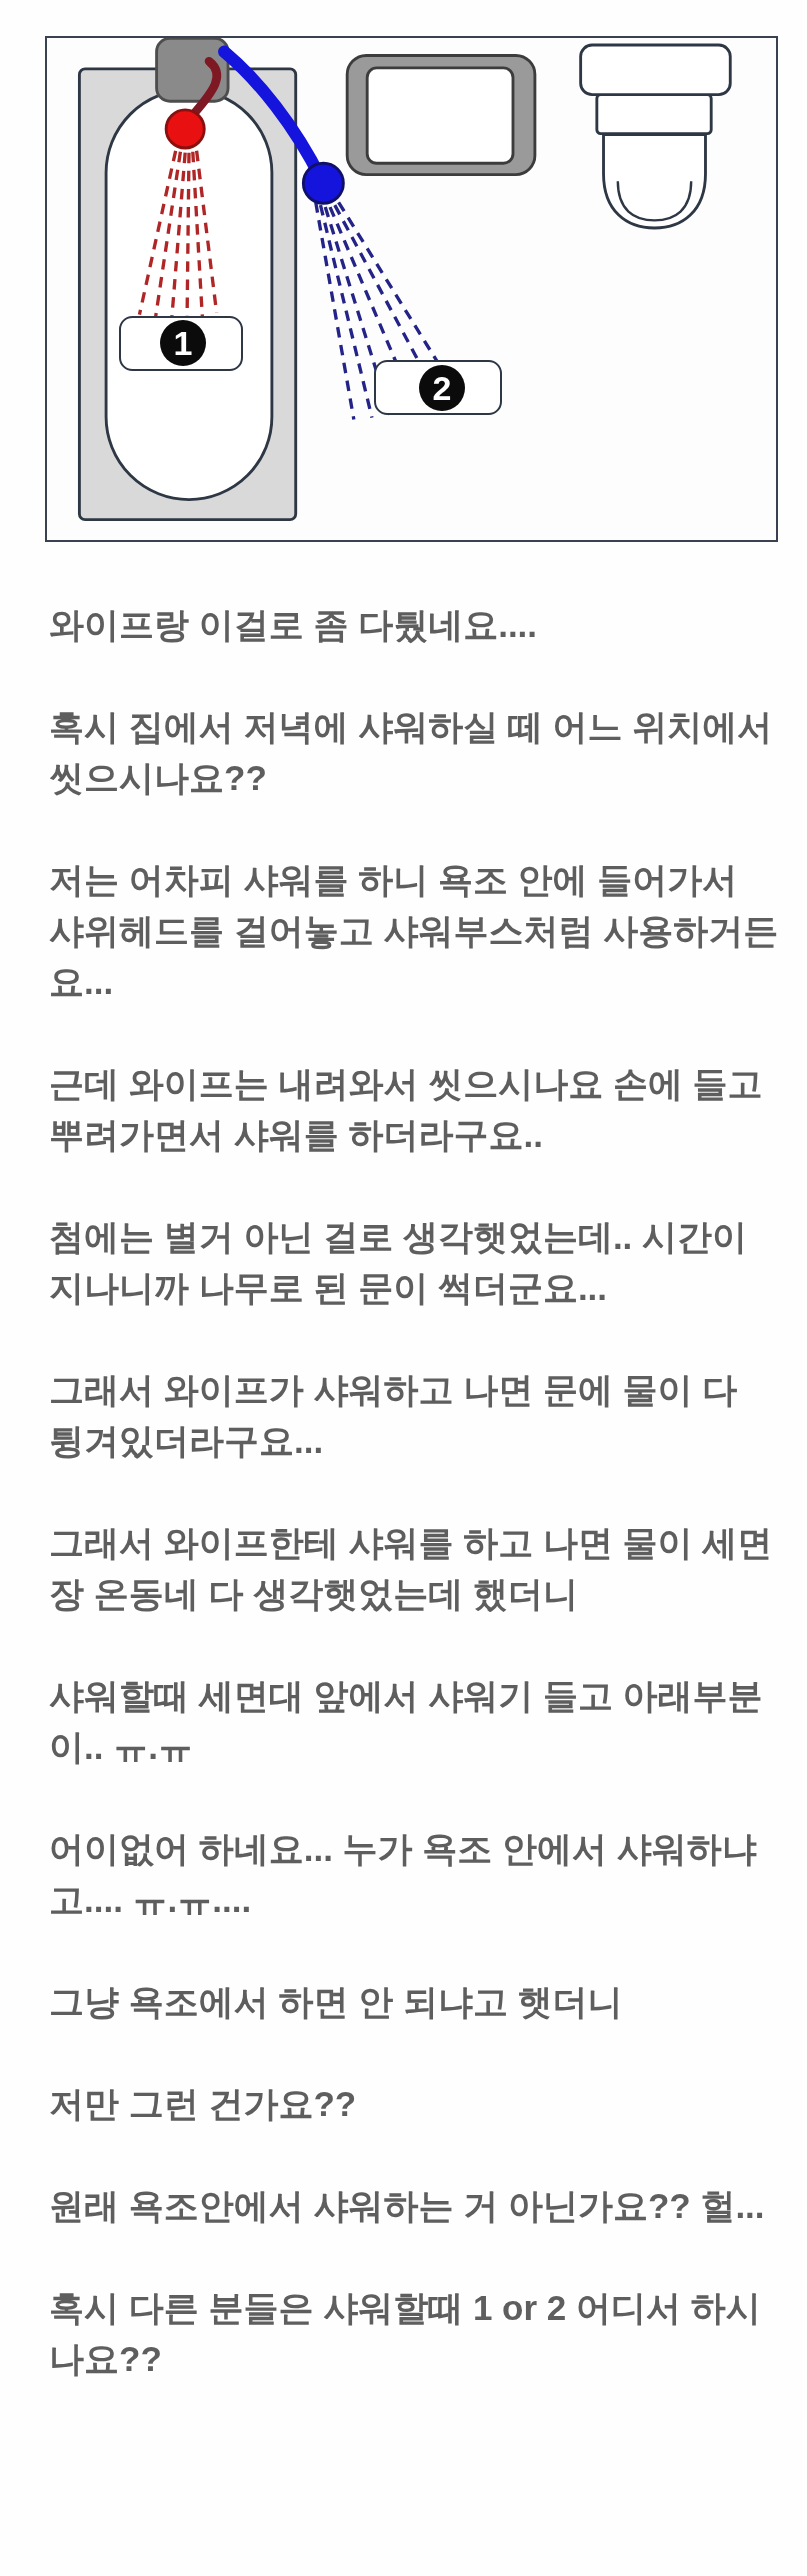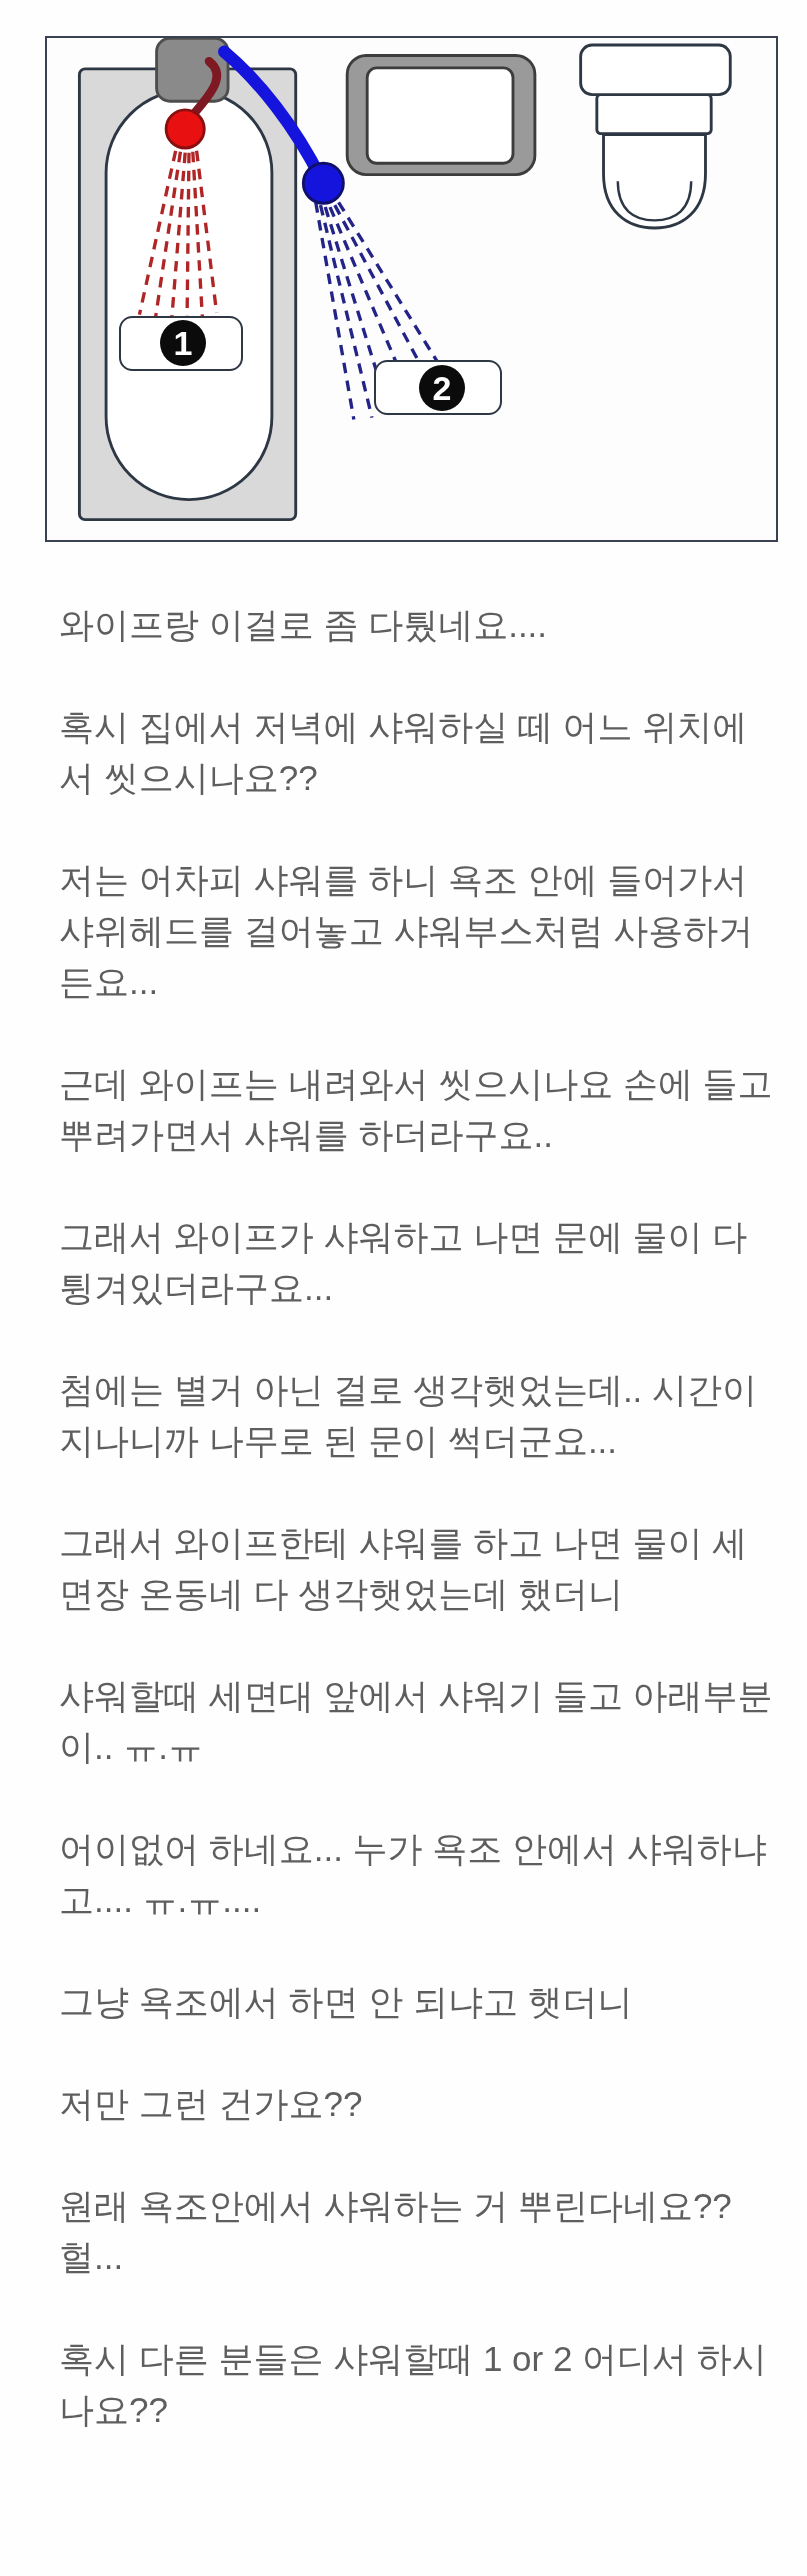--- a/index.html
+++ b/index.html
@@ -26,21 +26,21 @@
     display:flex;align-items:center;justify-content:center;line-height:1;
   }
   .badge-1 .dot{left:39px;top:1.9px;}
   .badge-2 .dot{left:43px;top:2.9px;}
   
   .post-text{
     position:absolute;left:43px;top:599px;width:739px;
     color:#5e5e5e;font-size:35px;line-height:51px;
     word-break:normal;
   }
-  .post-text p{margin:0 0 51px 16px;}
+  .post-text p{margin:0 0 51px 6px;font-weight:bold;}
 </style>
 </head>
 <body>
 
 <div class="diagram">
   <svg viewBox="0 0 765 526">
 
     <rect x="34" y="32" width="227" height="473" rx="6" fill="#d9d9d9" stroke="#2e3744" stroke-width="3"></rect>
 
     <rect x="62" y="54" width="174" height="430" rx="87" fill="#ffffff" stroke="#2e3744" stroke-width="3"></rect>
@@ -87,23 +87,23 @@
   <div class="badge badge-2">
     <div class="dot">2</div>
   </div>
 </div>
 
 <div class="post-text">
   <p>와이프랑 이걸로 좀 다퉜네요....</p>
   <p>혹시 집에서 저녁에 샤워하실 떼 어느 위치에서 씻으시나요??</p>
   <p>저는 어차피 샤워를 하니 욕조 안에 들어가서 샤위헤드를 걸어놓고 샤워부스처럼 사용하거든요...</p>
   <p>근데 와이프는 내려와서 씻으시나요 손에 들고 뿌려가면서 샤워를 하더라구요..</p>
+  <p>첨에는 별거 아닌 걸로 생각햇었는데.. 시간이 지나니까 나무로 된 문이 썩더군요...</p>
   <p>그래서 와이프가 샤워하고 나면 문에 물이 다 튕겨있더라구요...</p>
-  <p>첨에는 별거 아닌 걸로 생각햇었는데.. 시간이 지나니까 나무로 된 문이 썩더군요...</p>
   <p>그래서 와이프한테 샤워를 하고 나면 물이 세면장 온동네 다 생각햇었는데 했더니</p>
   <p>샤워할때 세면대 앞에서 샤워기 들고 아래부분이.. ㅠ.ㅠ</p>
   <p>어이없어 하네요... 누가 욕조 안에서 샤워하냐고.... ㅠ.ㅠ....</p>
   <p>그냥 욕조에서 하면 안 되냐고 햇더니</p>
   <p>저만 그런 건가요??</p>
-  <p>원래 욕조안에서 샤워하는 거 뿌린다네요?? 헐...</p>
+  <p>원래 욕조안에서 샤워하는 거 아닌가요?? 헐...</p>
   <p>혹시 다른 분들은 샤워할때 1 or 2 어디서 하시나요??</p>
 </div>
 
 
 </body></html>

